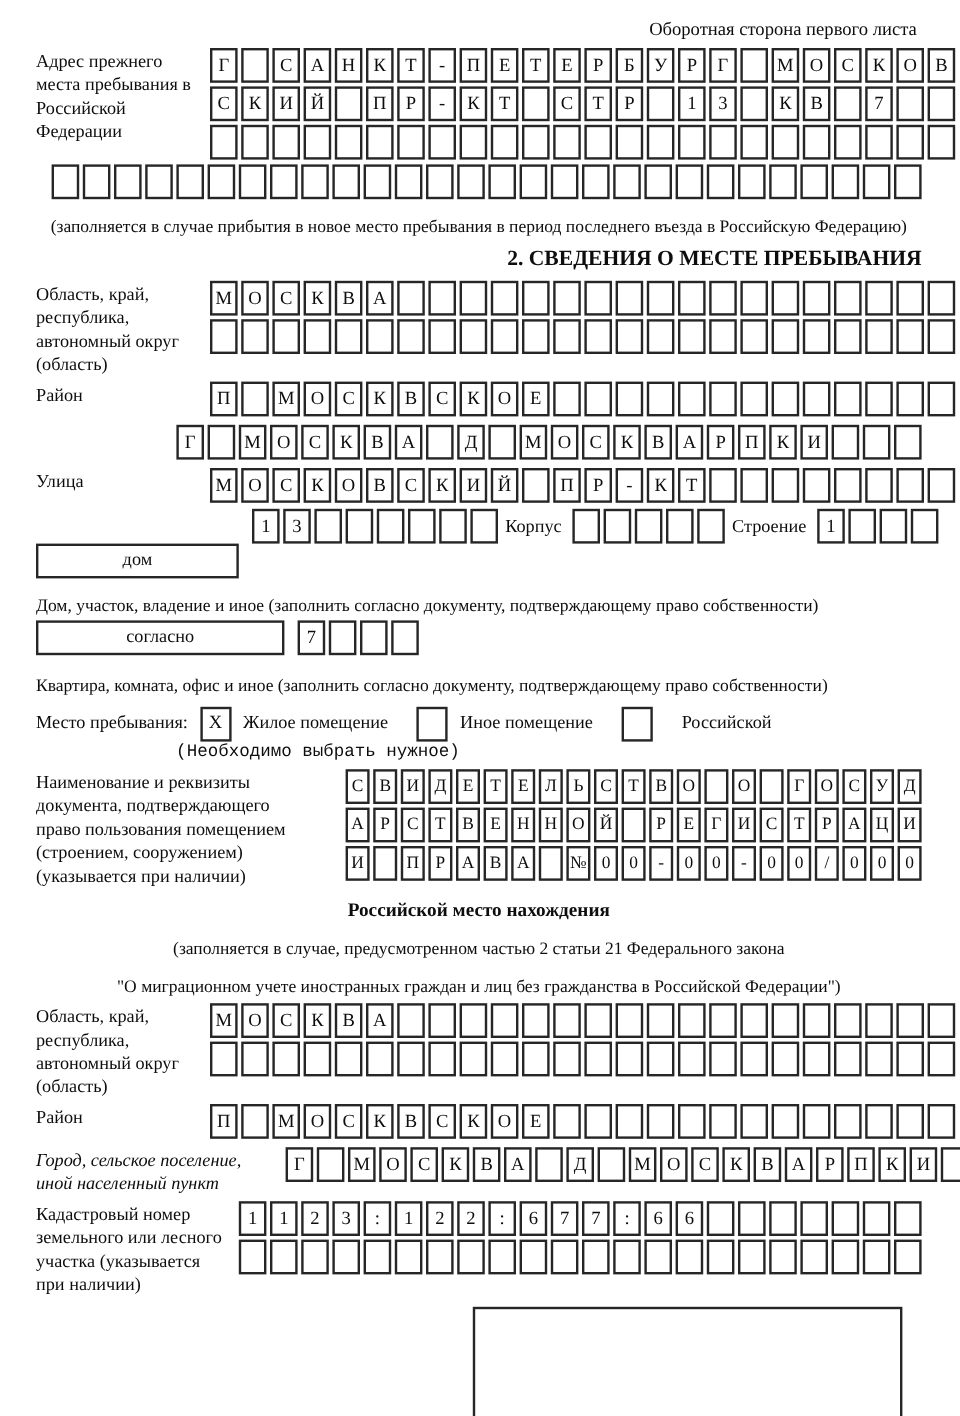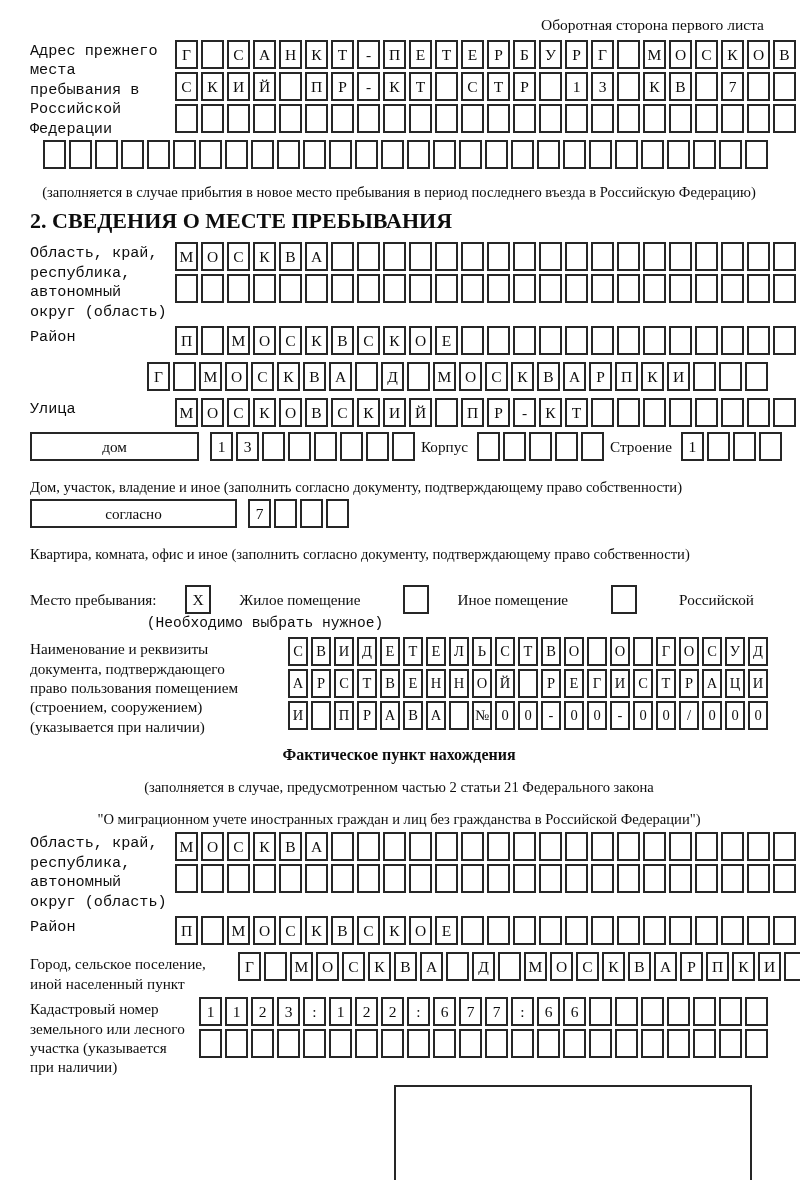--- a/index.html
+++ b/index.html
@@ -2,43 +2,43 @@
 <html><head>
 <meta charset="utf-8">
 <style>
   html,body{margin:0;padding:0;background:#fff;}
   body{width:800px;height:1180px;overflow:hidden;color:#0d0d0d;
        font-family:"Liberation Serif", serif;}
   .page{padding:0 32px 0 30px;}
   .top-note{text-align:right;padding:16px 4px 0 0;font-size:15.5px;}
   .row{display:flex;align-items:flex-start;}
   .label{font-size:15.2px;line-height:1.28;padding-top:2px;}
-  .w140{width:142px;flex:none;font-family:Liberation Mono, monospace;}
+  .w140{width:142px;flex:none;}
   .w160{width:162px;flex:none;}
-  .w200{width:205px;flex:none;}
+  .w200{width:205px;flex:none;font-style:italic;}
   .w225{width:228px;flex:none;}
   .cellcol{margin-left:auto;}
   .cells{display:flex;justify-content:flex-end;margin-bottom:3px;}
   .cellcol .cells{justify-content:flex-start;}
   .cell{width:19px;height:25px;border:2px solid #262626;margin-left:3px;
         font-size:15.5px;line-height:25px;text-align:center;flex:none;background:#fff;}
   .cells.narrow .cell{width:16px;font-size:14.5px;}
   .fullrow{margin-top:1px;}
   .caption{font-size:14.6px;margin:15px 0 3px 0;}
   .center{text-align:center;}
-  .sec-title{font-weight:bold;font-size:22px;text-align:left;margin:7px 0 8px 0;}
+  .sec-title{font-weight:bold;font-size:18px;text-align:right;margin:7px 0 8px 0;}
   .sub-title{font-weight:bold;font-size:16px;text-align:center;margin:10px 0 6px 0;}
   .bigbox{border:2px solid #262626;height:25px;display:flex;align-items:center;
           justify-content:center;font-size:15.2px;flex:none;background:#fff;}
   .house-row{display:flex;align-items:flex-start;margin-top:2px;}
   .inline-lbl{font-size:15.2px;line-height:29px;padding:0 6px;white-space:nowrap;}
   .checkbox{width:22px;height:25px;border:2px solid #262626;display:inline-flex;
             align-items:center;justify-content:center;font-size:15.5px;flex:none;
             margin:0 10px;background:#fff;}
-  .stay-row{display:flex;align-items:center;font-size:15.2px;margin:22px 0 1px 0;justify-content:space-between;}
+  .stay-row{display:flex;align-items:center;font-size:15.2px;margin:8px 0 1px 0;}
   .stay-row .opt{margin-right:14px;}
   .small-note{font-size:14.6px;text-align:center;margin:1px 0 6px 0;width:470px;font-family:Liberation Mono, monospace;}
   .mt6{margin-top:6px;}
   .mt4{margin-top:4px;}
   .stamp-box{border:2px solid #262626;width:354px;height:174px;margin:8px 0 0 364px;background:#fff;}
 </style>
 </head>
 <body>
 
 <div class="page">
@@ -303,21 +303,21 @@
         <div class="cell"></div>
         <div class="cell"></div>
         <div class="cell"></div>
         <div class="cell"></div>
         <div class="cell"></div>
         <div class="cell"></div>
       </div>
   </div>
 
   <div class="house-row">
-    <div class="bigbox" style="width:165px;">дом</div>
+    <div class="bigbox" style="width:165px;margin-top:29px;">дом</div>
     <div class="cells" style="margin-left:8px;">
         <div class="cell">1</div>
         <div class="cell">3</div>
         <div class="cell"></div>
         <div class="cell"></div>
         <div class="cell"></div>
         <div class="cell"></div>
         <div class="cell"></div>
         <div class="cell"></div>
       </div>
@@ -429,21 +429,21 @@
           <div class="cell">0</div>
           <div class="cell">0</div>
           <div class="cell">/</div>
           <div class="cell">0</div>
           <div class="cell">0</div>
           <div class="cell">0</div>
         </div>
     </div>
   </div>
 
-  <div class="sub-title">Фактическое пункт нахождения</div>
+  <div class="sub-title">Российской место нахождения</div>
   <div class="caption center">(заполняется в случае, предусмотренном частью 2 статьи 21 Федерального закона</div>
   <div class="caption center">"О миграционном учете иностранных граждан и лиц без гражданства в Российской Федерации")</div>
 
   <div class="row mt4">
     <div class="label w140">Область, край, республика, автономный округ (область)</div>
     <div class="cellcol">
       <div class="cells">
           <div class="cell">М</div>
           <div class="cell">О</div>
           <div class="cell">С</div>

